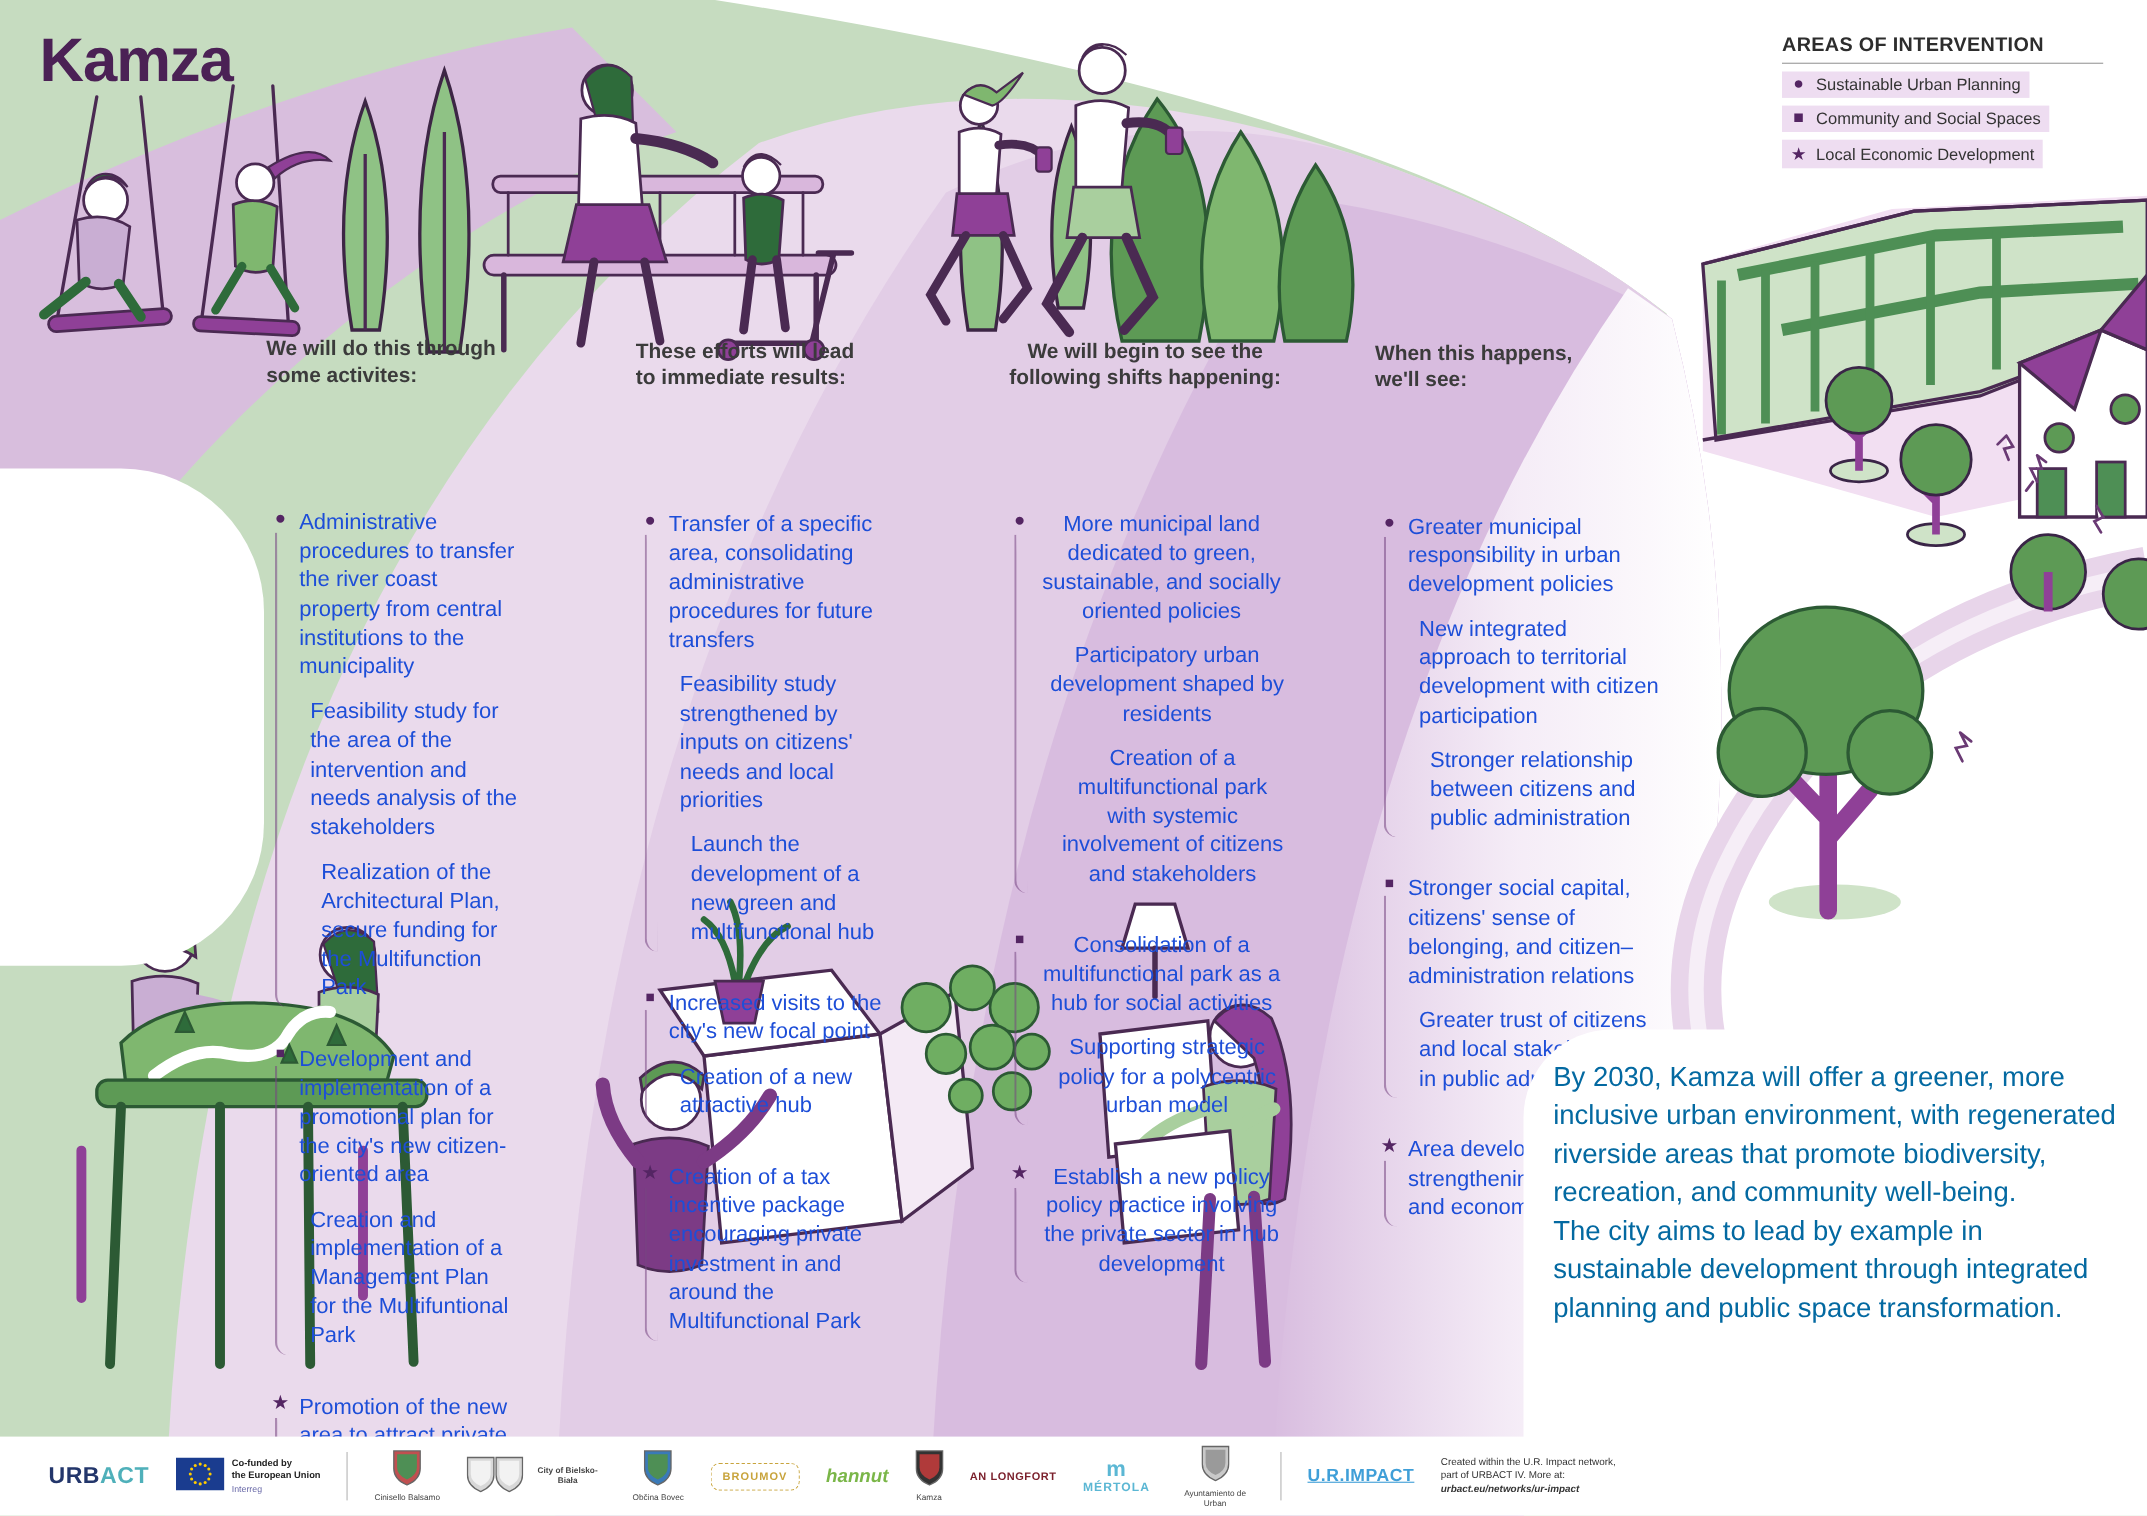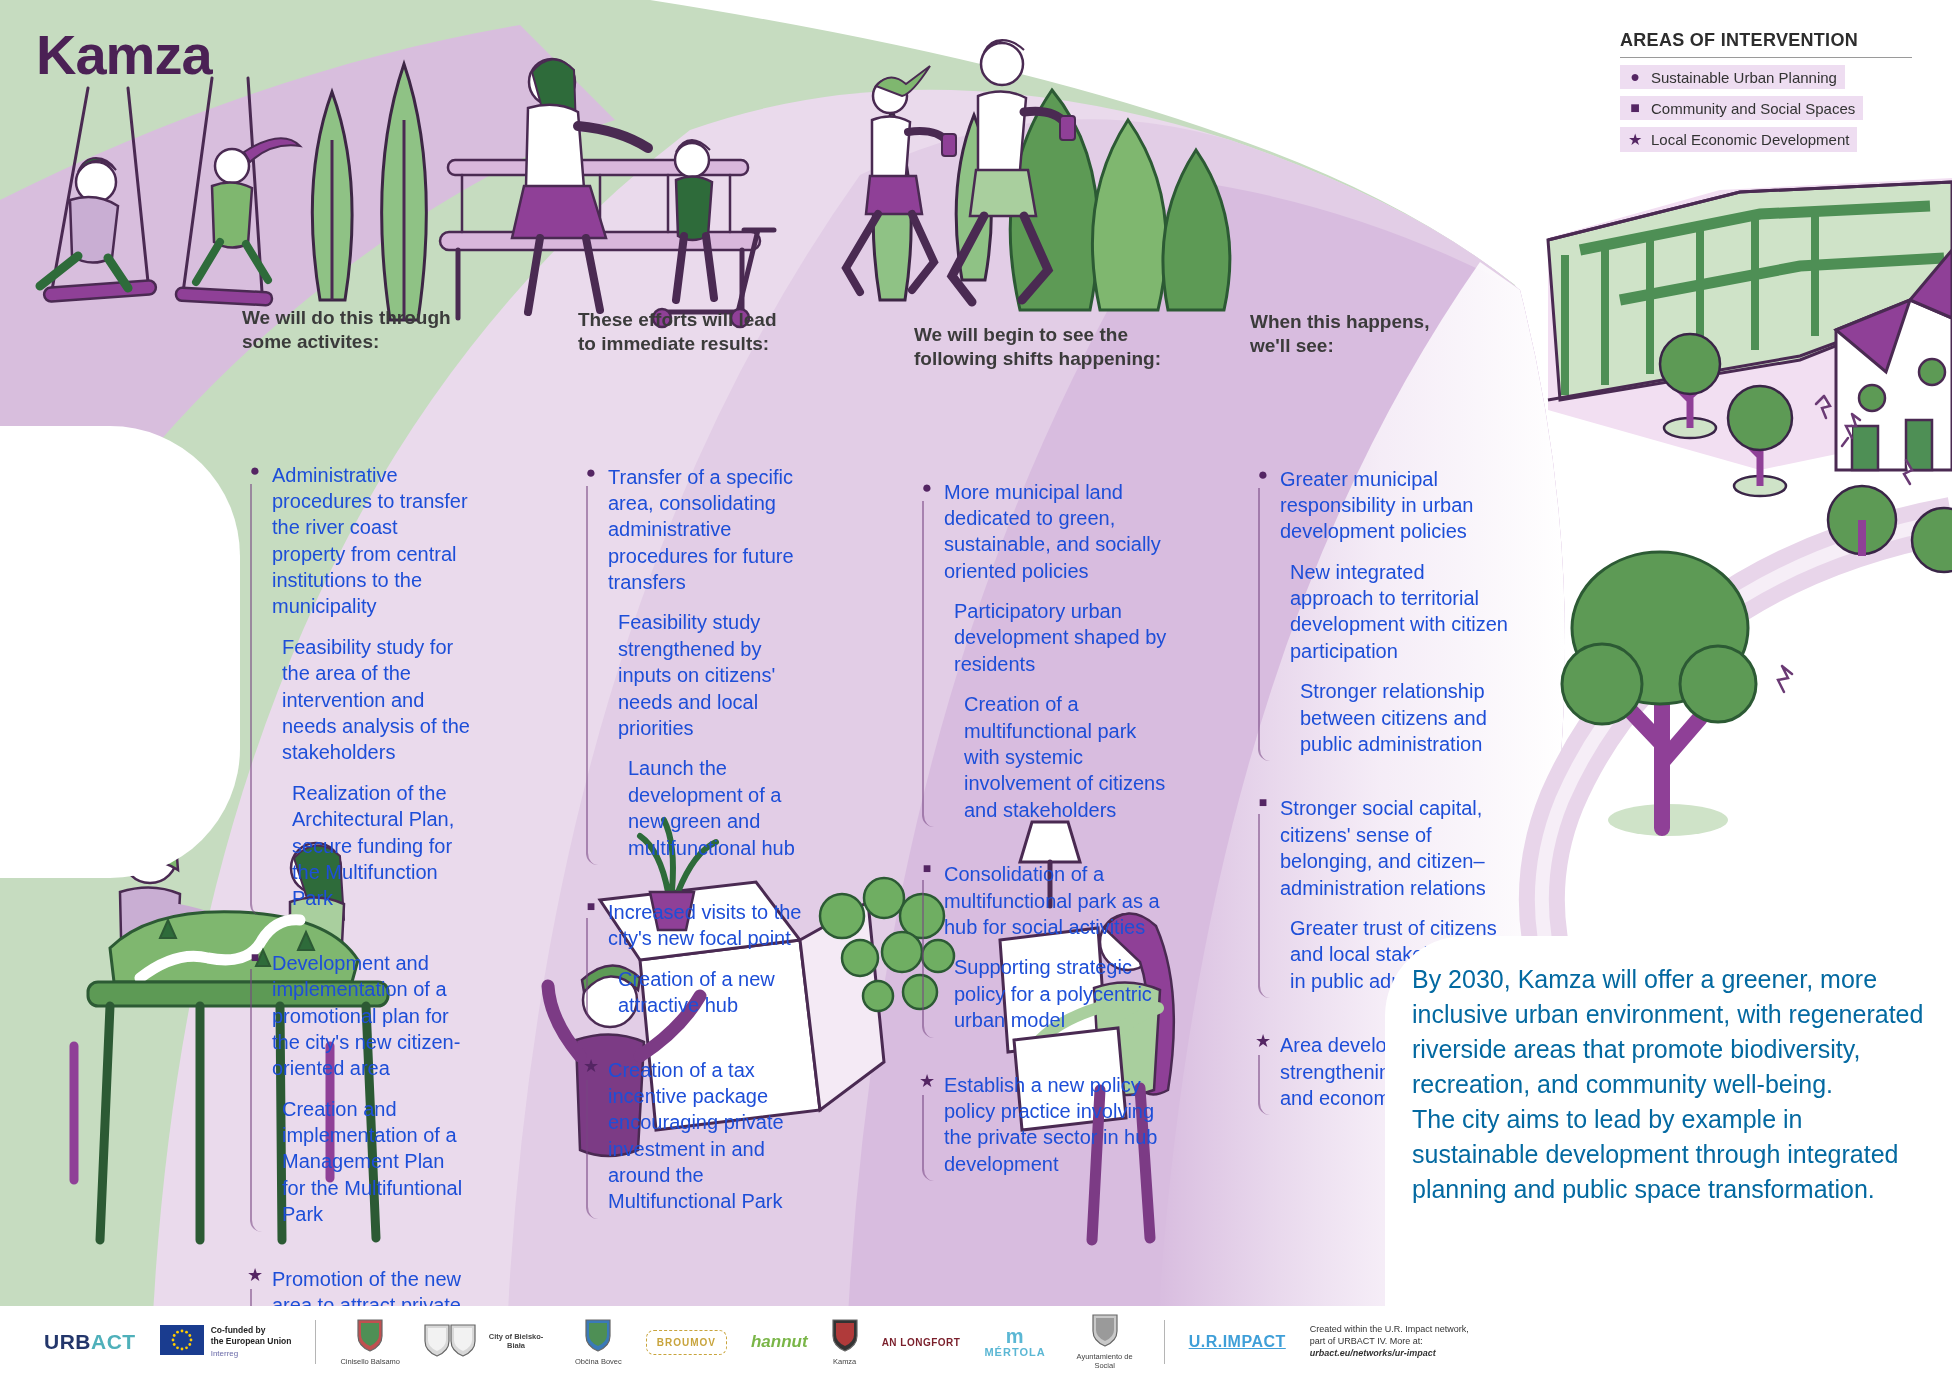--- a/index.html
+++ b/index.html
@@ -362,21 +362,21 @@
           <div class="marker-col">
             <span class="marker star">★</span>
             <div class="stem"></div>
           </div>
           <div class="items">
             <p class="item" style="padding-left: 0px;">Creation of a tax incentive package encouraging private investment in and around the Multifunctional Park</p>
           </div>
         </div>
       </div>
   </div>
-  <div class="col" style="left:914px;top:323px;width:254px;">
+  <div class="col" style="left:914px;top:308px;width:254px;text-align:center;">
     <div class="col-header prewrap">We will begin to see the
 following shifts happening:</div>
     <div class="groups">
         <div class="group">
           <div class="marker-col">
             <span class="marker circle">●</span>
             <div class="stem"></div>
           </div>
           <div class="items">
             <p class="item" style="padding-left: 0px;">More municipal land dedicated to green, sustainable, and socially oriented policies</p>
@@ -508,21 +508,21 @@
         <div class="wordmark wm-longfort" style="color: rgb(122, 31, 43);">AN LONGFORT</div>
         <div class="wordmark wm-mertola" style="color: rgb(91, 183, 212);">
           <span class="m">m</span>
           <span>MÉRTOLA</span>
         </div>
         <div class="crest-wrap">
           <span><svg width="26" height="34" viewBox="0 0 26 34">
               <path d="M1,2 H25 V18 Q25,28 13,33 Q1,28 1,18 Z" fill="#c9c9c9" stroke="#666" stroke-width="1.2"></path>
               <path d="M4,5 H22 V17 Q22,24 13,28 Q4,24 4,17 Z" fill="#9a9a9a"></path>
             </svg></span>
-          <span class="crest-label">Ayuntamiento de Social</span>
+          <span class="crest-label">Ayuntamiento de Urban</span>
         </div>
         <div class="f-div"></div>
         <div class="wordmark wm-urimpact" style="color: rgb(63, 159, 216); text-decoration: underline;">U.R.IMPACT</div>
         <div class="credit">
           <div>Created within the U.R. Impact network,</div>
           <div>part of URBACT IV. More at:</div>
           <div class="link">urbact.eu/networks/ur-impact</div>
         </div>
       </div>
   </div>

